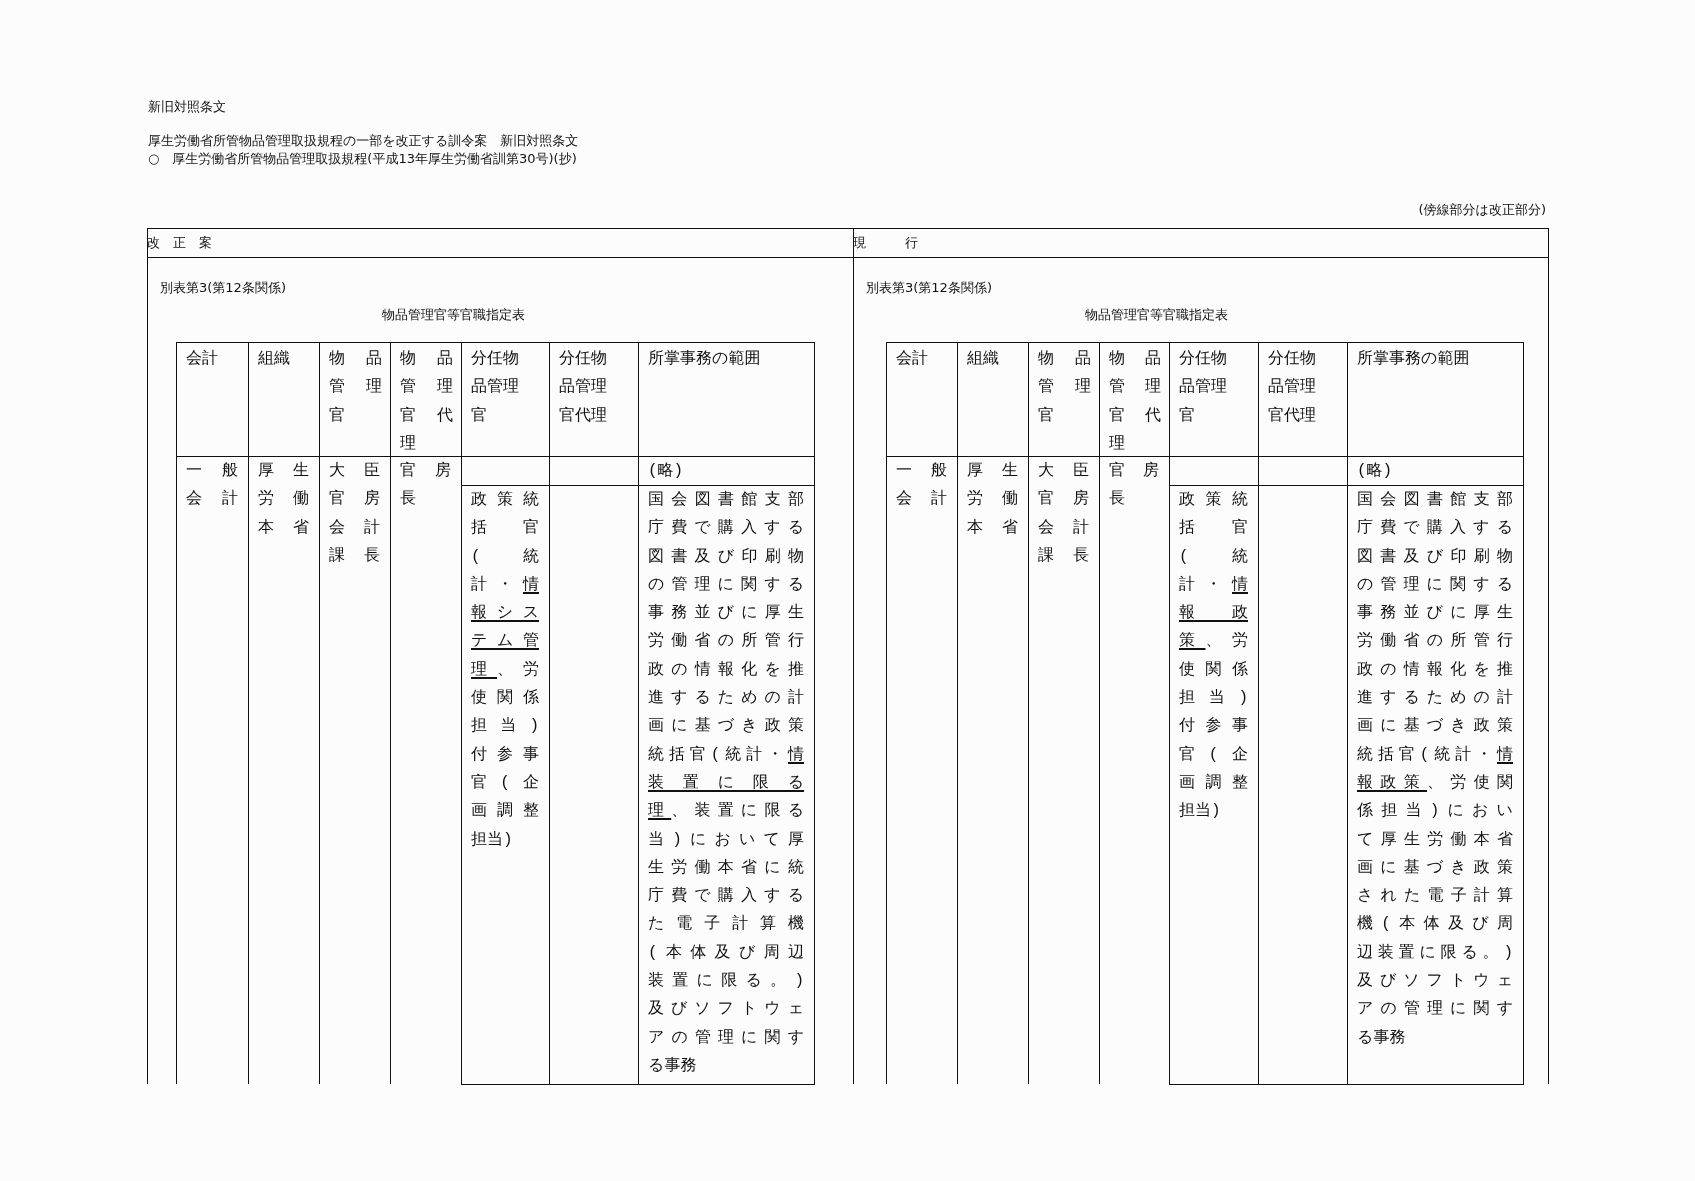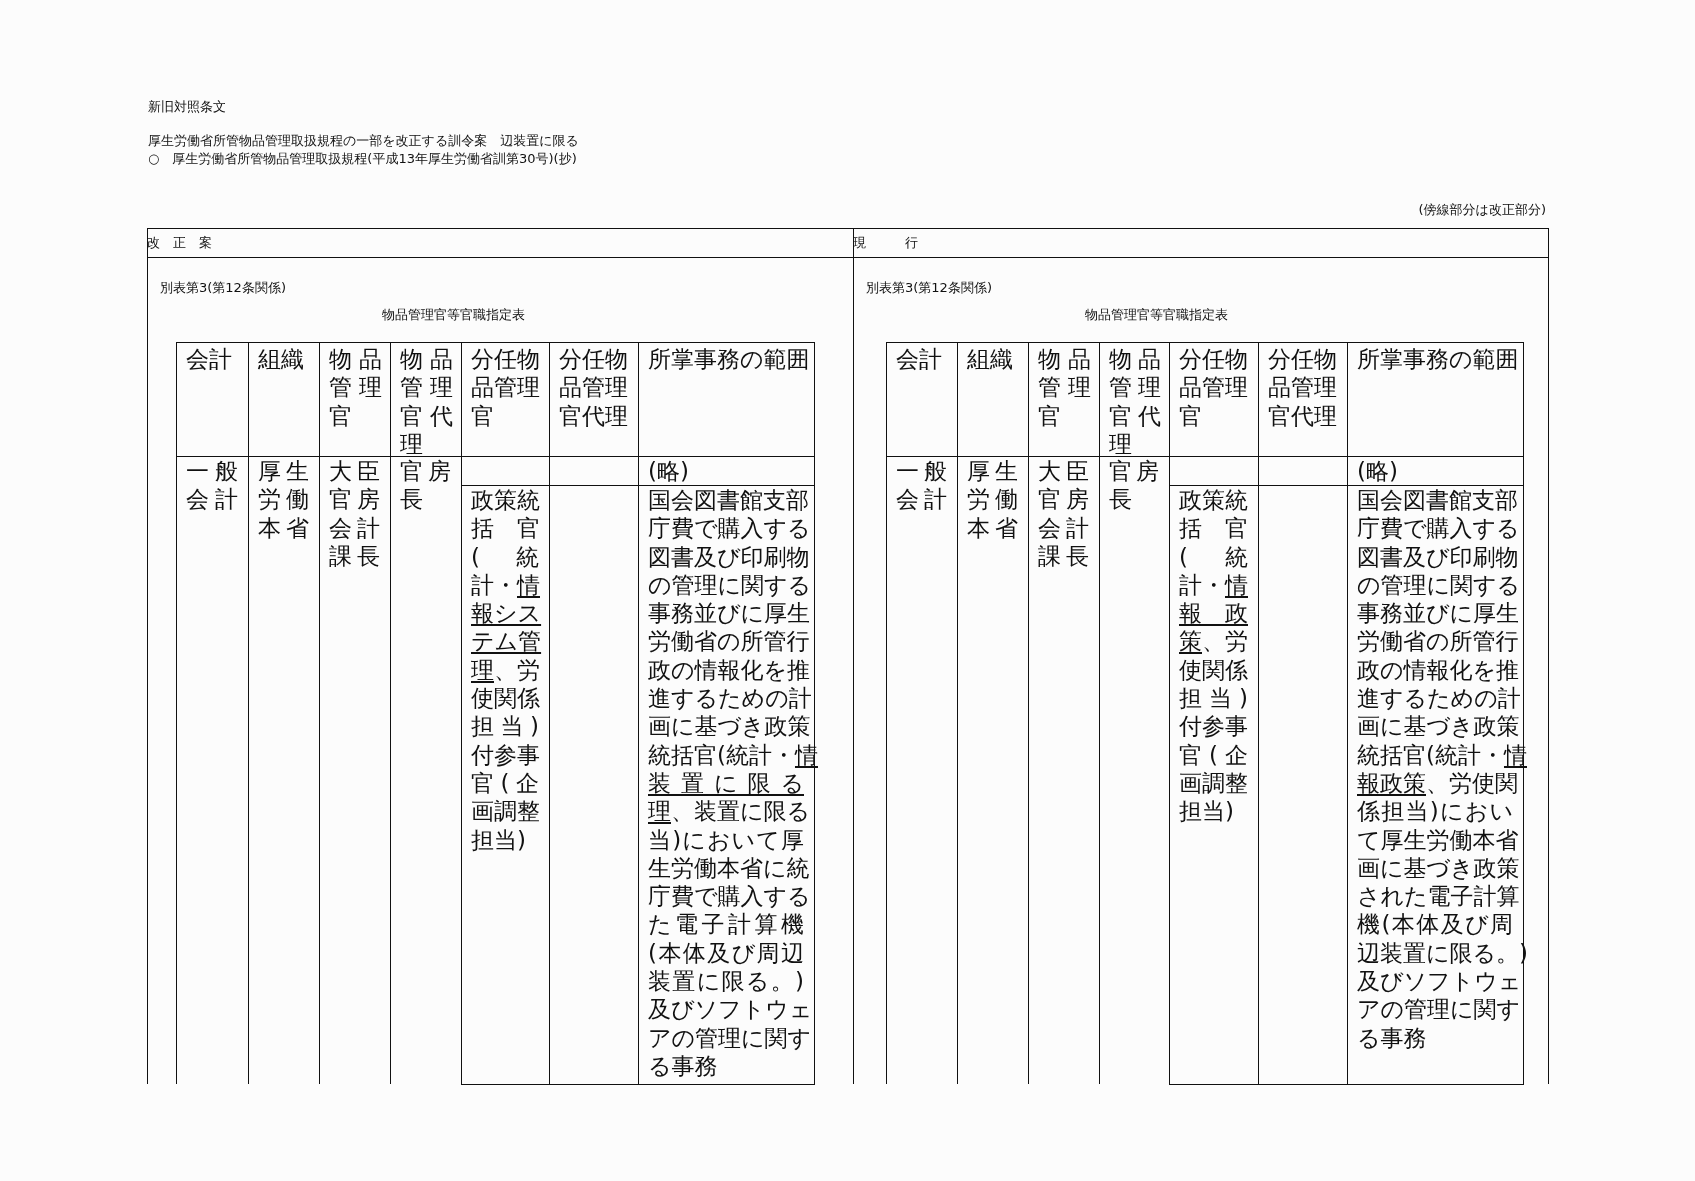--- a/index.html
+++ b/index.html
@@ -4,32 +4,32 @@
 <style>
   html, body { margin: 0; padding: 0; }
   body {
     width: 1695px; height: 1181px; position: relative; overflow: hidden;
     background: #fcfcfc; color: #111;
     font-family: "DejaVu Sans", "Liberation Sans", sans-serif;
   }
   .t { position: absolute; font-size: 13px; line-height: 22px; white-space: nowrap; }
   .hl { position: absolute; height: 0; border-top: 1.5px solid #111; }
   .vl { position: absolute; width: 0; border-left: 1.5px solid #111; }
-  .cell { position: absolute; font-size: 23px; }
+  .cell { position: absolute; font-size: 16px; font-family: Liberation Mono, monospace; }
   .cell .ln { display: block; height: 28.3px; line-height: 28.3px; white-space: nowrap;
               text-align: justify; text-align-last: justify; }
   .cell .ln.left { text-align: left; text-align-last: left; }
   .u { text-decoration: underline; text-decoration-thickness: 1.5px; text-underline-offset: 3px; }
   .center { text-align: left; }
 </style>
 </head>
 <body>
 
 <div class="t" style="left:148px; top:96px;">新旧対照条文</div>
-<div class="t" style="left:148px; top:130px;">厚生労働省所管物品管理取扱規程の一部を改正する訓令案　辺装置に限る</div>
+<div class="t" style="left:148px; top:130px;">厚生労働省所管物品管理取扱規程の一部を改正する訓令案　新旧対照条文</div>
 <div class="t" style="left:148px; top:148px;">○　厚生労働省所管物品管理取扱規程(平成13年厚生労働省訓第30号)(抄)</div>
 <div class="t" style="left:1100px; width:446px; text-align:right; top:199px;">(傍線部分は改正部分)</div>
 
 <div>
   <div class="hl" style="left:147px; width:1402px; top:228px;"></div>
   <div class="hl" style="left:147px; width:1402px; top:257px;"></div>
   <div class="vl" style="left:147px; top:228px; height:856px;"></div>
   <div class="vl" style="left:853px; top:228px; height:856px;"></div>
   <div class="vl" style="left:1548px; top:228px; height:856px;"></div>
   <div class="t center" style="left:147px; width:706px; top:232px;">改　正　案</div>

